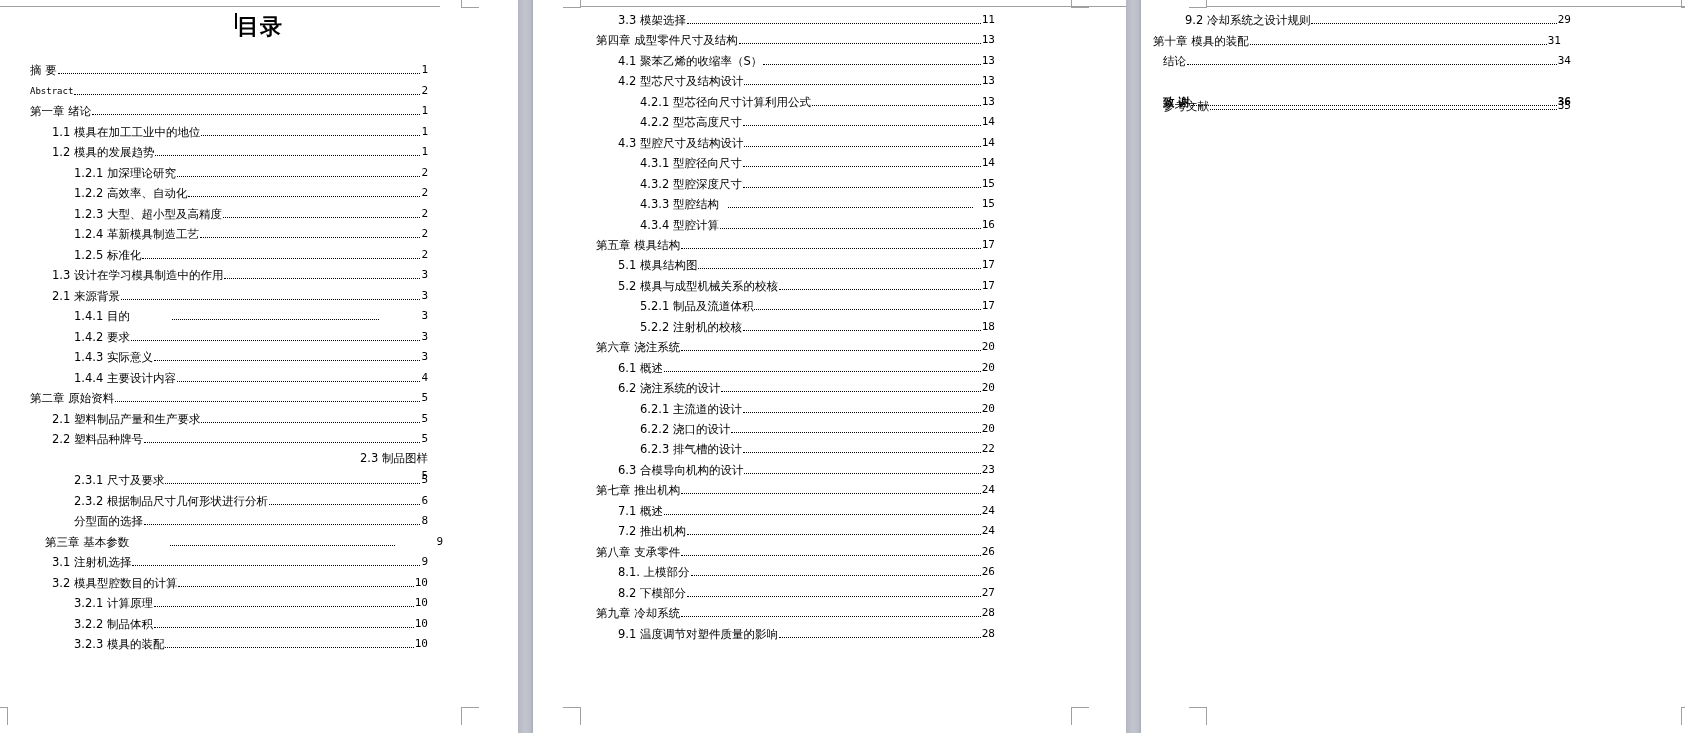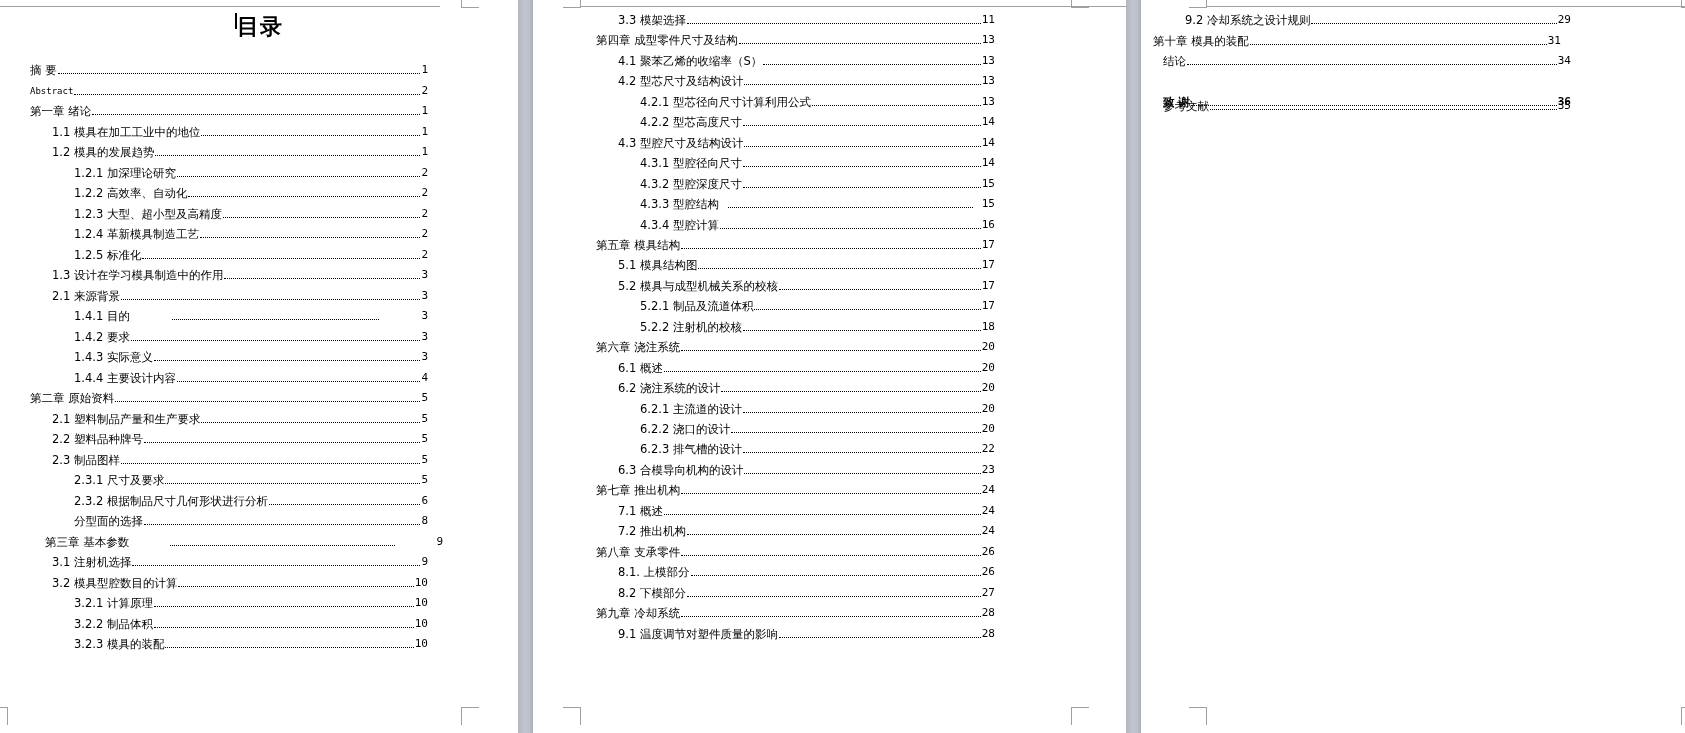--- a/index.html
+++ b/index.html
@@ -135,21 +135,21 @@
       <div class="entry" style="left: 52px; width: 376px; top: 409.5px;">
         <span class="label">2.1 塑料制品产量和生产要求</span>
         <span class="leader"></span>
         <span class="pg">5</span>
       </div>
       <div class="entry" style="left: 52px; width: 376px; top: 430px;">
         <span class="label">2.2 塑料品种牌号</span>
         <span class="leader"></span>
         <span class="pg">5</span>
       </div>
-      <div class="entry" style="left: 52px; width: 376px; top: 450.5px;">
+      <div class="entry" style="left: 52px; width: 376px; top: 450.5px; flex-direction: column;">
         <span class="label">2.3 制品图样</span>
         <span class="leader"></span>
         <span class="pg">5</span>
       </div>
       <div class="entry" style="left: 74px; width: 354px; top: 471px;">
         <span class="label">2.3.1 尺寸及要求</span>
         <span class="leader"></span>
         <span class="pg">5</span>
       </div>
       <div class="entry" style="left: 74px; width: 354px; top: 491.5px;">

